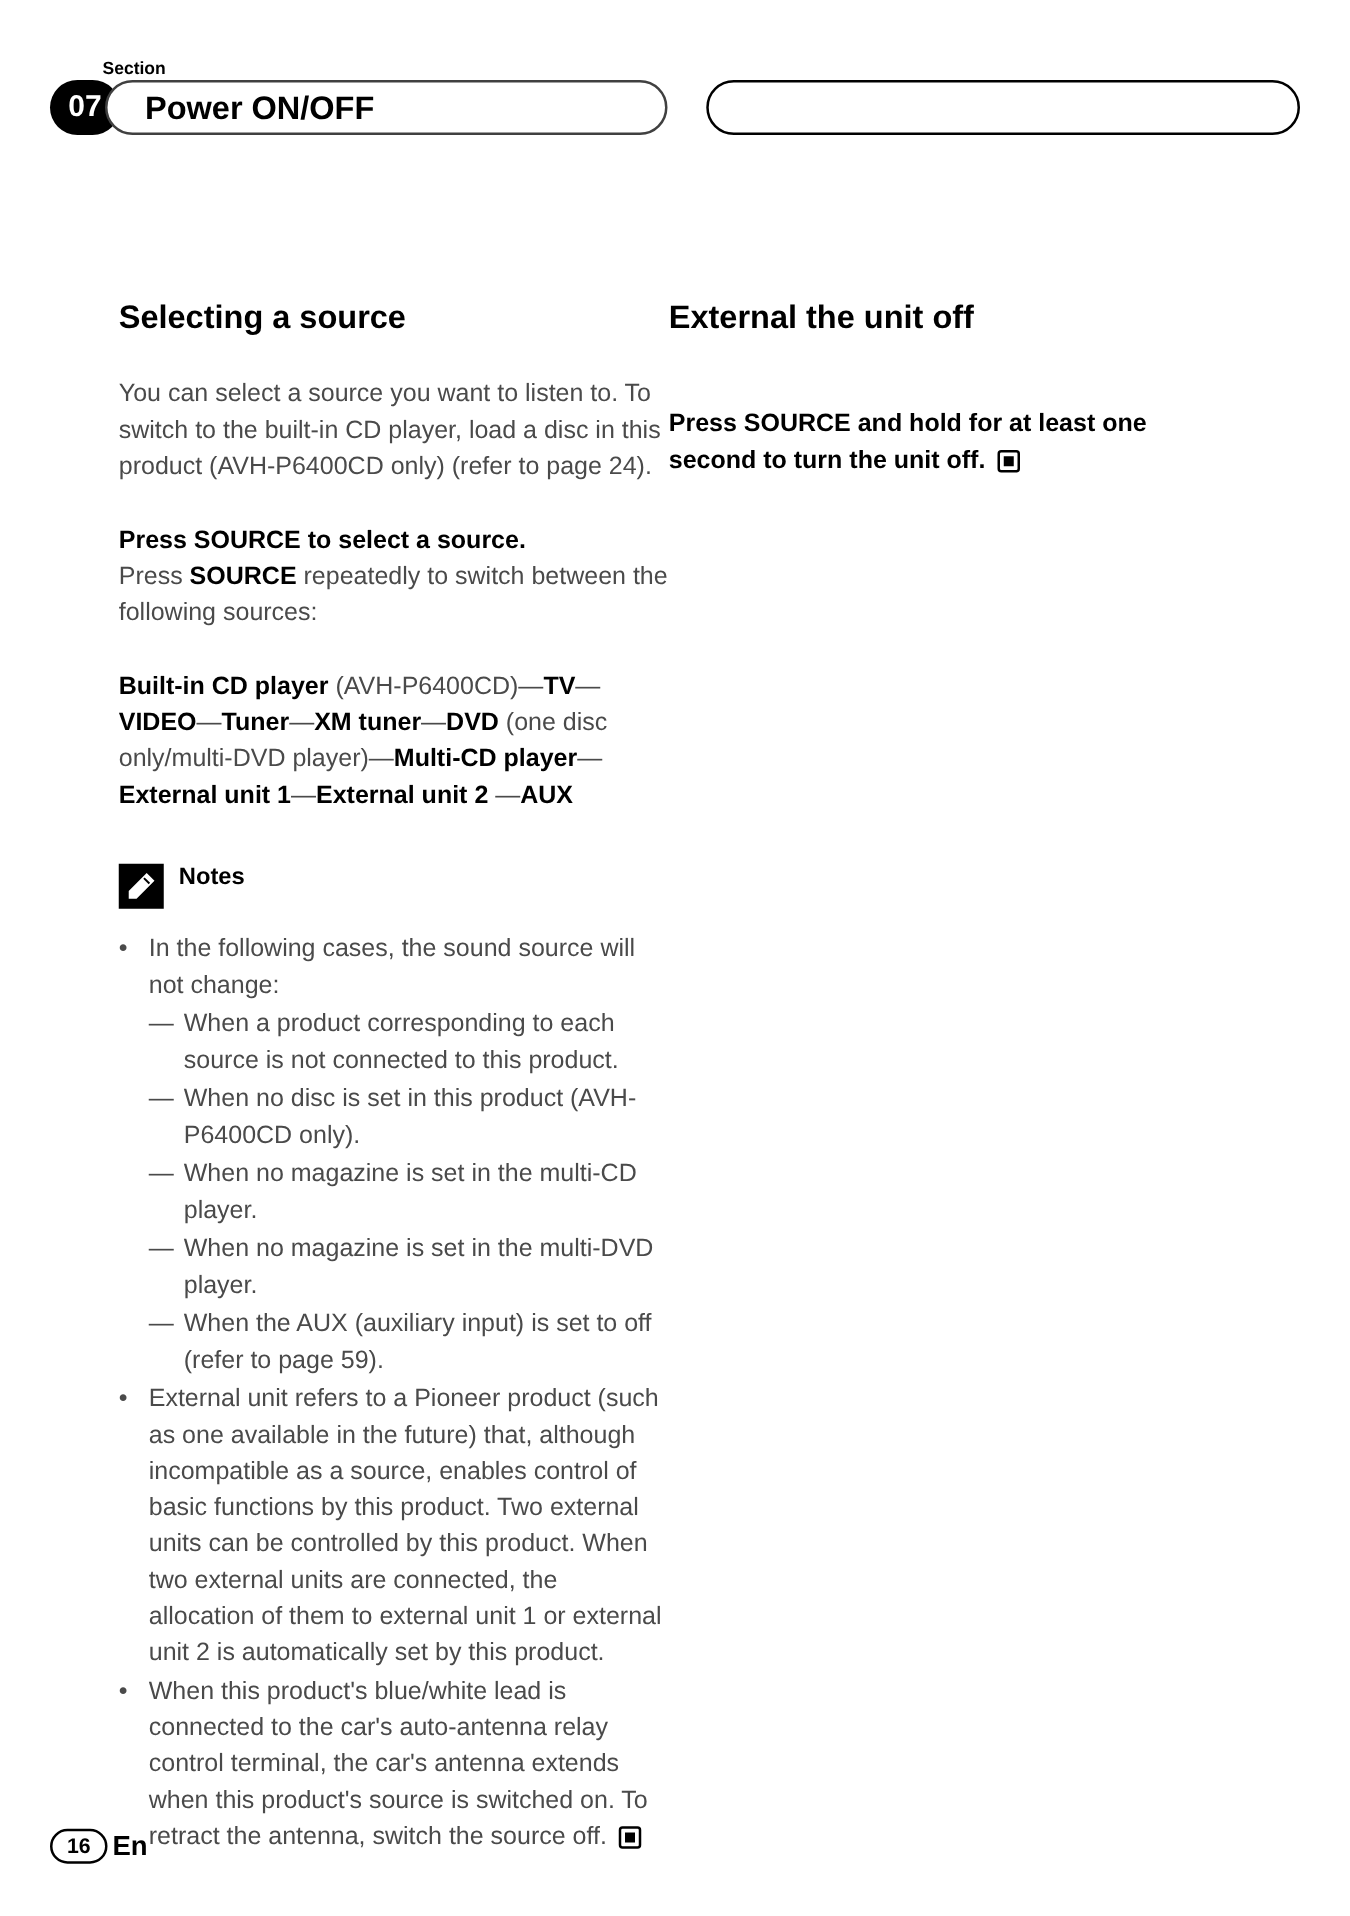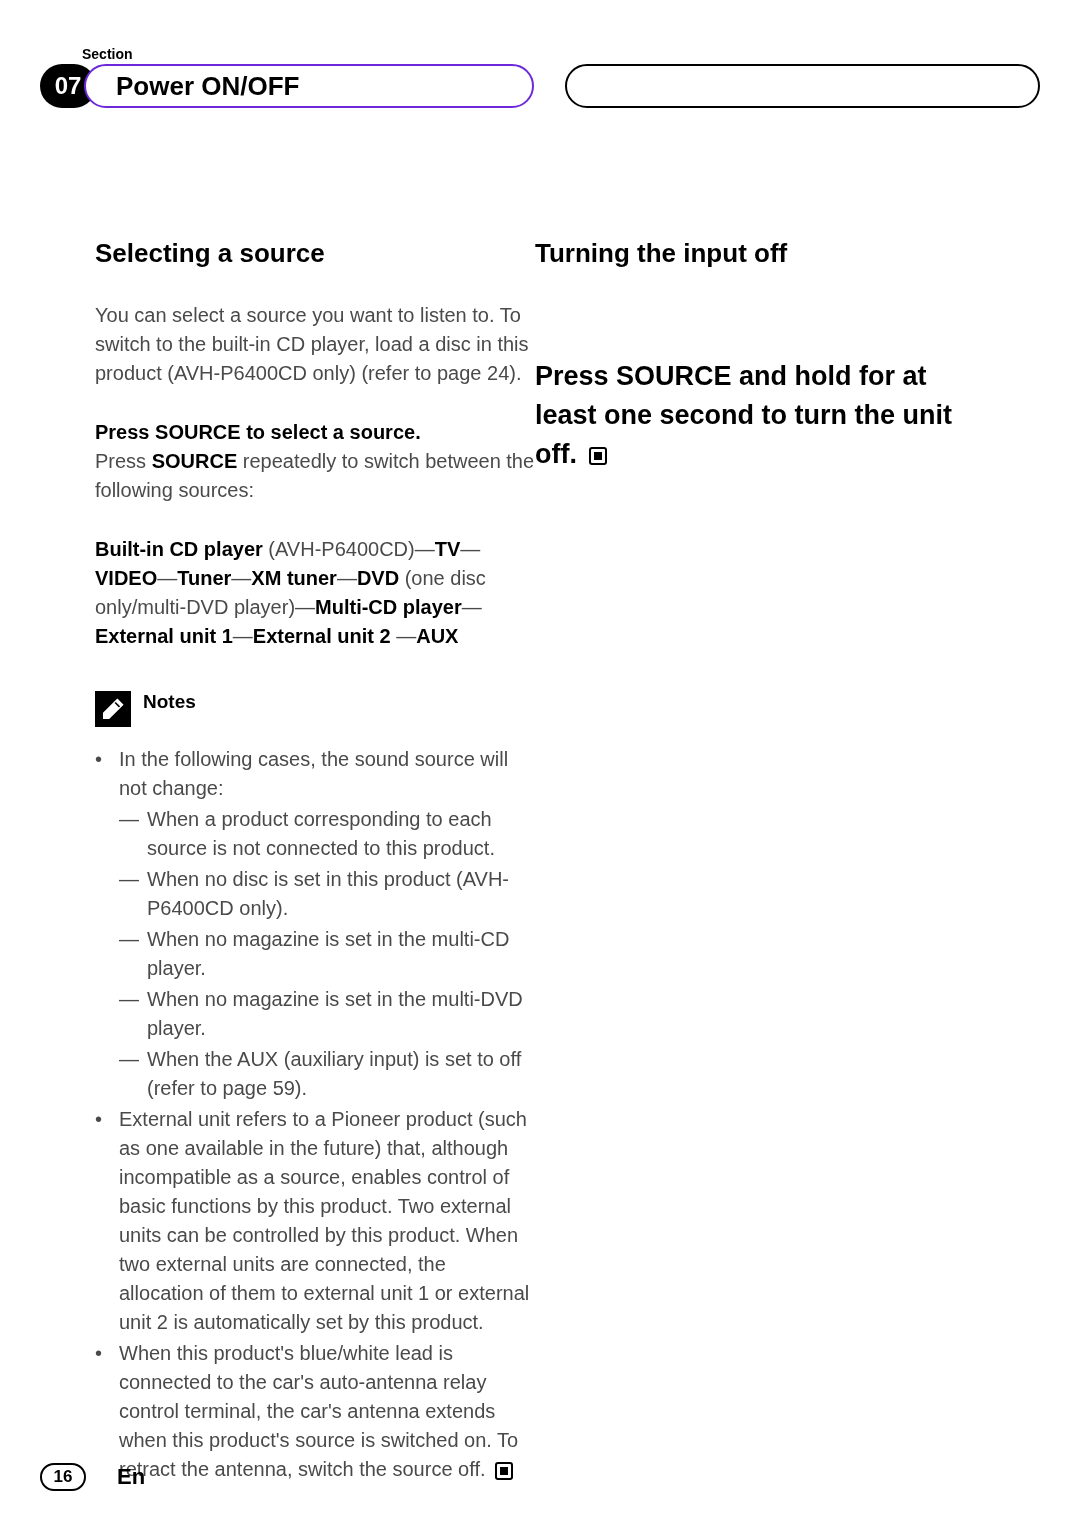--- a/index.html
+++ b/index.html
@@ -49,21 +49,21 @@
       align-items: center;
       justify-content: center;
     }
     
     .title-pill {
       position: absolute;
       left: 44px;
       top: 0;
       width: 450px;
       height: 44px;
-      border: 2px solid #6d28d9;
+      border: 2px solid #404040;
       border-radius: 22px;
       background: #fff;
       display: flex;
       align-items: center;
       padding-left: 30px;
     }
     
     .title-text {
       font-size: 26px;
       font-weight: bold;
@@ -217,34 +217,34 @@
       content: '';
       position: absolute;
       top: 3px;
       left: 3px;
       width: 8px;
       height: 8px;
       background: #000;
     }
     
     .right-instruction {
-      font-size: 27px;
-      font-weight: bold;
-      color: #000;
-      line-height: 1.45;
-      margin-top: 88px;
+      font-size: 20px;
+      font-weight: bold;
+      color: #000;
+      line-height: 1.45;
+      margin-top: 56px;
     }
     
     .footer {
       position: absolute;
       bottom: 42px;
       left: 40px;
       display: flex;
       align-items: center;
-      gap: 31px;
+      gap: 4px;
     }
     
     .page-number {
       width: 46px;
       height: 28px;
       border: 2px solid #000;
       border-radius: 14px;
       display: flex;
       align-items: center;
       justify-content: center;
@@ -332,21 +332,21 @@
         <span class="bullet">•</span>
         <span class="bullet-content">
           <span>When this product's blue/white lead is connected to the car's auto-antenna relay control terminal, the car's antenna extends when this product's source is switched on. To retract the antenna, switch the source off.</span>
           <span class="end-marker"></span>
         </span>
       </div>
     </div>
   </div>
 
   <div class="column">
-    <h2 class="section-heading">Turning the input off</h2>
+    <h2 class="section-heading">External the unit off</h2>
 
     <p class="right-instruction">
       <span>Press SOURCE and hold for at least one second to turn the unit off.</span>
       <span class="end-marker"></span>
     </p>
   </div>
 </div>
 
 <div class="footer">
   <div class="page-number">16</div>

